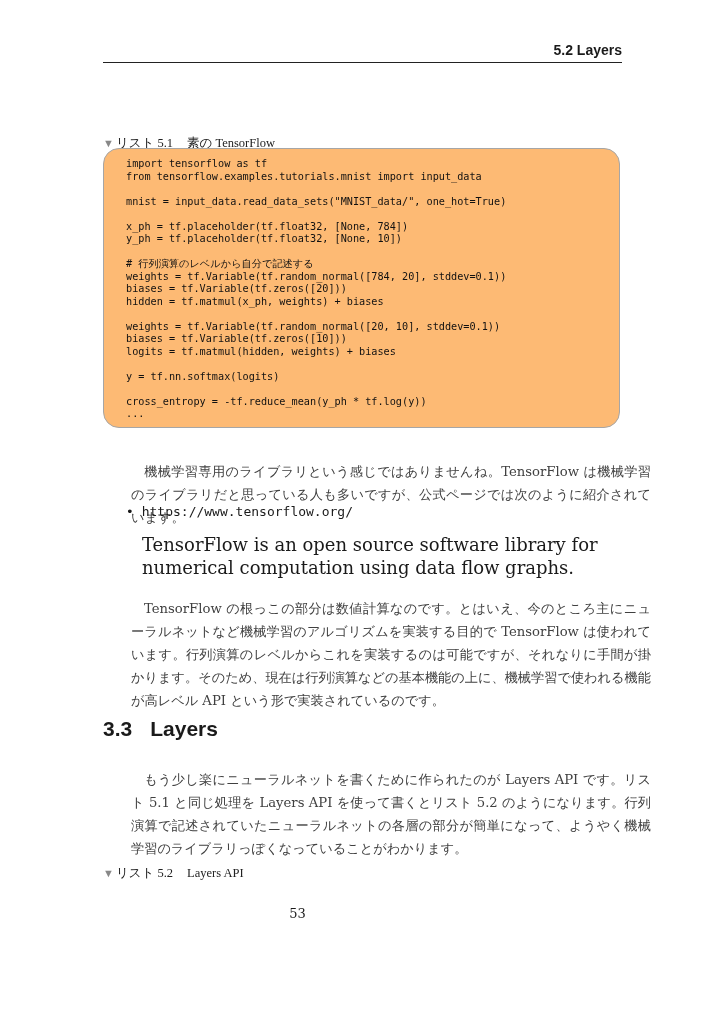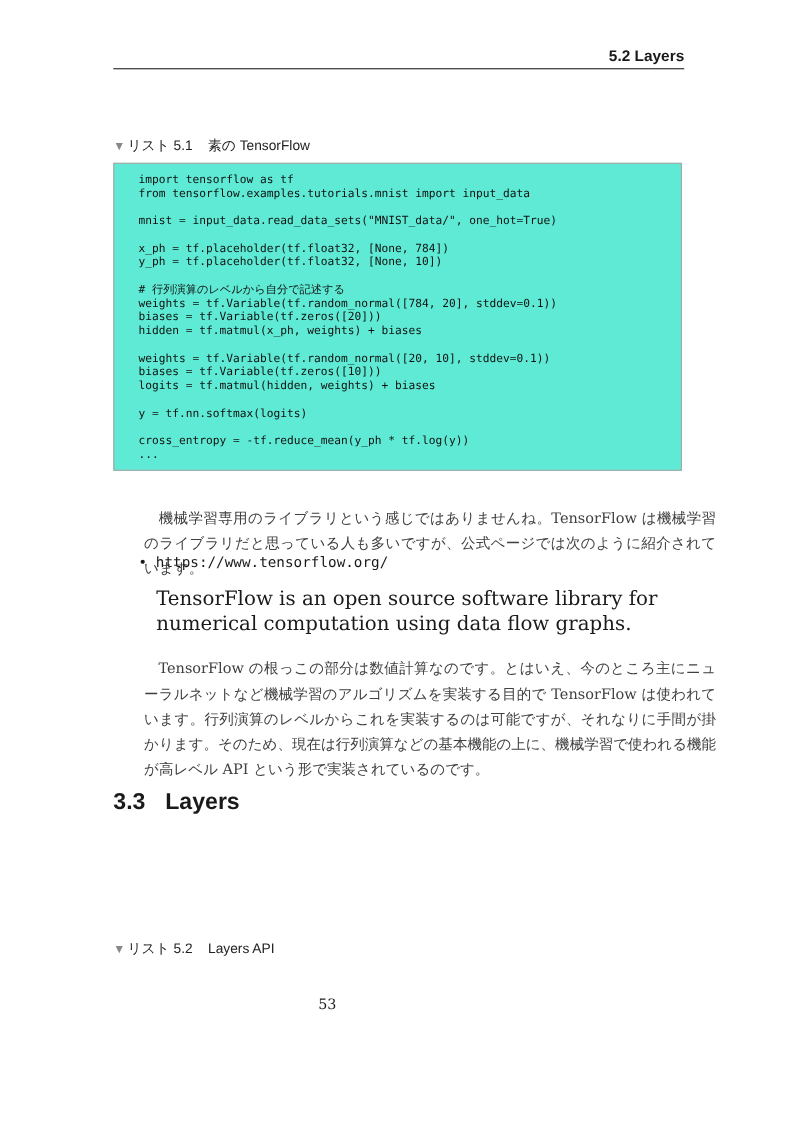--- a/index.html
+++ b/index.html
@@ -6,28 +6,28 @@
     body { width: 725px; height: 1024px; position: relative; overflow: hidden; color: #1a1a1a; }
     .page { position: absolute; left: 0; top: 0; width: 725px; height: 1024px; }
     .running-head {
       position: absolute; left: 103px; top: 40px; width: 519px; height: 22px;
       border-bottom: 1px solid #222;
       font-family: "Liberation Sans", sans-serif; font-weight: bold; font-size: 14px;
       text-align: right; line-height: 20px;
     }
     .caption {
       position: absolute; left: 103px;
-      font-family: Liberation Sans, sans-serif; font-size: 12.5px; color: #222;
+      font-family: Liberation Serif, serif; font-size: 12.5px; color: #222; margin-top: 11px;
     }
     .caption .tri { color: #888; font-size: 11px; }
     .caption .num { margin-left: 2px; }
     .caption .title { margin-left: 14px; }
     .codebox {
       position: absolute; left: 103px; top: 148px; width: 517px; height: 280px;
-      background: #5eead4; border: 1.5px solid #a6a6a6; border-radius: 0;
+      background: #fdba74; border: 1.5px solid #a6a6a6; border-radius: 16px;
       box-sizing: border-box;
     }
     .codebox pre {
       margin: 0; position: absolute; left: 22px; top: 9px;
       font-family: "DejaVu Sans Mono", monospace; font-size: 10.2px; line-height: 12.5px; color: #111;
       white-space: pre;
     }
     .para {
       position: absolute; left: 119px; width: 520px;
       font-family: "DejaVu Serif", serif; font-size: 13.2px; line-height: 23px; color: #404040;
@@ -95,19 +95,20 @@
   </div>
 
   <p class="quote">TensorFlow is an open source software library for numerical computation using data flow graphs.</p>
 
   <p class="para" style="top:585px;"><span class="indent"></span><span>TensorFlow の根っこの部分は数値計算なのです。とはいえ、今のところ主にニューラルネットなど機械学習のアルゴリズムを実装する目的で TensorFlow は使われています。行列演算のレベルからこれを実装するのは可能ですが、それなりに手間が掛かります。そのため、現在は行列演算などの基本機能の上に、機械学習で使われる機能が高レベル API という形で実装されているのです。</span></p>
 
   <div class="section-heading">
     <span>3.3</span><span class="sec-title">Layers</span>
   </div>
 
+  <p class="para" style="top:756px;"><span class="indent"></span><span>もう少し楽にニューラルネットを書くために作られたのが Layers API です。リスト 5.1 と同じ処理を Layers API を使って書くとリスト 5.2 のようになります。行列演算で記述されていたニューラルネットの各層の部分が簡単になって、ようやく機械学習のライブラリっぽくなっていることがわかります。</span></p>
 
   <div class="caption" style="top:854px;">
     <span class="tri">▼</span><span class="num">リスト 5.2</span><span class="title">Layers API</span>
   </div>
 
   <div class="page-number">53</div>
 </div>
 
 </body></html>

